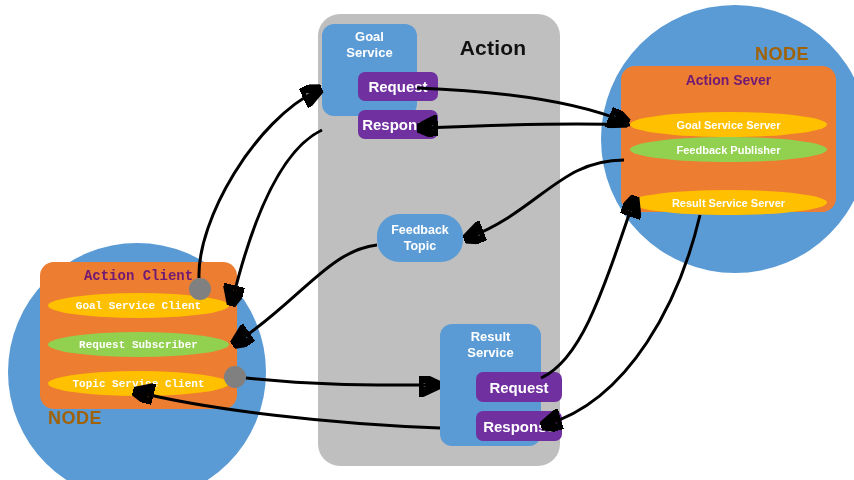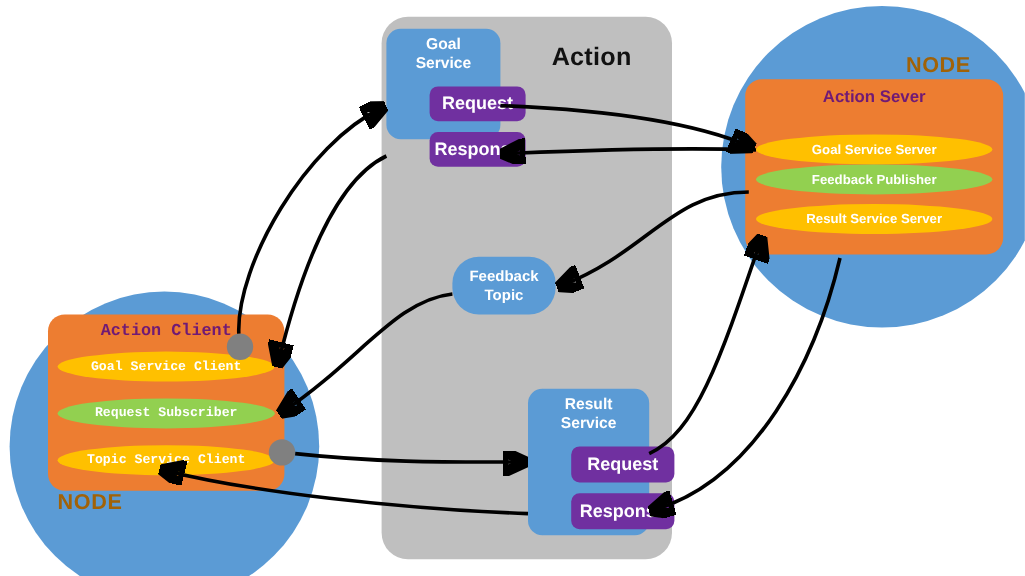--- a/index.html
+++ b/index.html
@@ -48,21 +48,21 @@
   }
   .pill-yellow{background:#ffc000;}
   .pill-green{background:#92d050;}
 
   #pill-goal-client{left:8px;top:31px;width:181px;height:25px;}
   #pill-feedback-client{left:8px;top:70px;width:181px;height:25px;}
   #pill-result-client{left:8px;top:109px;width:181px;height:25px;}
 
   #pill-goal-server{left:9px;top:34px;width:197px;height:25px;margin-top:12px;}
   #pill-feedback-server{left:9px;top:71px;width:197px;height:25px;}
-  #pill-result-server{left:9px;top:104px;width:197px;height:25px;}
+  #pill-result-server{left:9px;top:124px;width:197px;height:25px;}
 
   
   .svc-box{position:absolute;background:#5b9bd5;border-radius:12px;}
   #goal-service-box{left:322px;top:24px;width:95px;height:92px;}
   #result-service-box{left:440px;top:324px;width:101px;height:122px;}
 
   .svc-title{
     position:absolute;left:0;top:5px;width:100%;text-align:center;
     color:#ffffff;font-size:13px;font-weight:bold;line-height:16px;
   }

